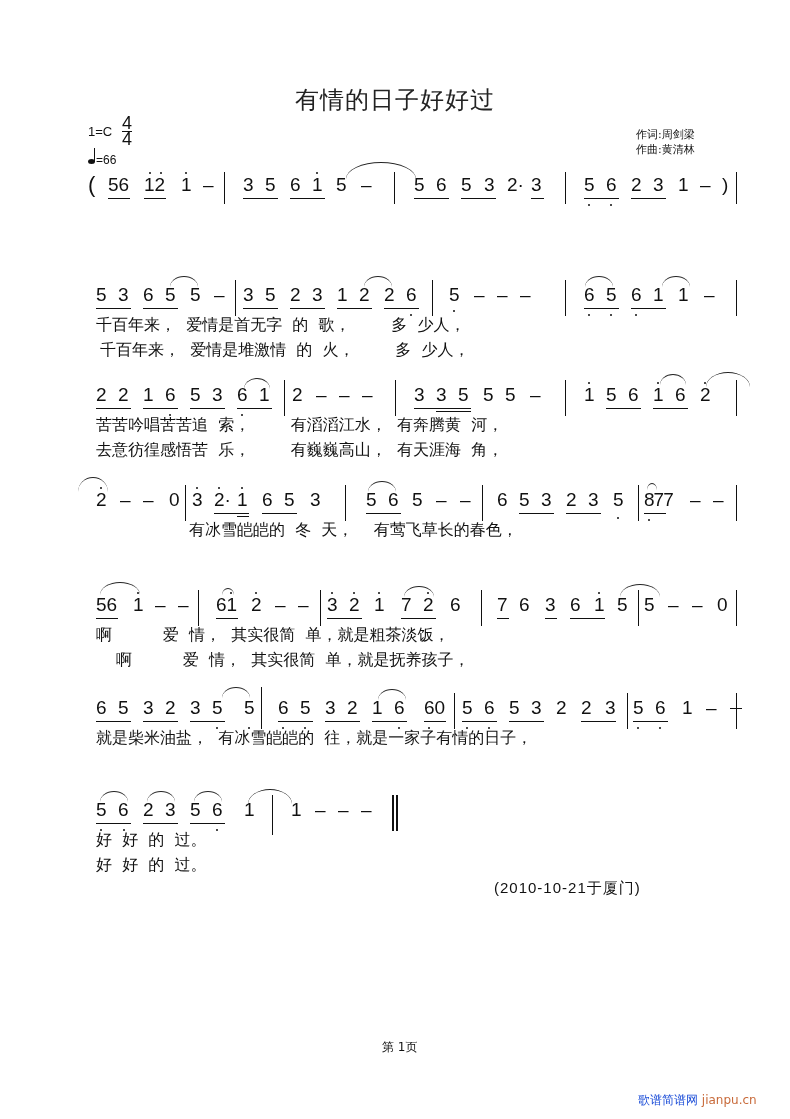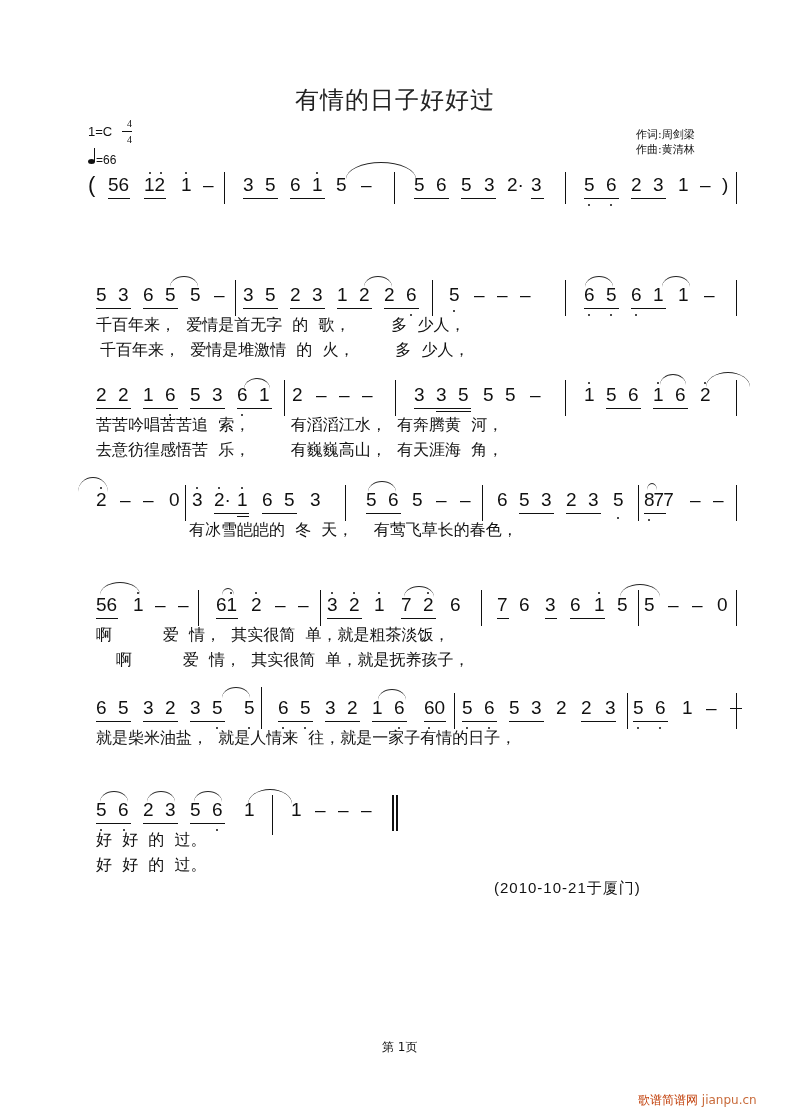--- a/index.html
+++ b/index.html
@@ -1,19 +1,19 @@
 <!DOCTYPE html>
 <html><head>
 <meta charset="utf-8">
 <style>
   html,body{margin:0;padding:0;background:#fff;}
   body{width:790px;height:1119px;position:relative;overflow:hidden;color:#111;font-family:"DejaVu Sans","Liberation Sans",sans-serif;}
   .title{position:absolute;left:0;width:790px;top:84px;text-align:center;font-family:"DejaVu Serif","Liberation Serif",serif;font-size:24px;color:#222;letter-spacing:1px;}
   .key{position:absolute;left:88px;top:124px;font-size:13px;font-family:"Liberation Sans",sans-serif;}
-  .timesig{position:absolute;left:122px;top:116px;font-size:10px;text-align:right;line-height:15px;font-family:Liberation Serif, serif;}
+  .timesig{position:absolute;left:122px;top:116px;font-size:18px;text-align:left;line-height:15px;font-family:Liberation Sans, sans-serif;}
   .timesig .bar{display:block;border-top:1px solid #111;width:10px;margin:0 auto;}
   .tempo{position:absolute;left:88px;top:150px;font-size:12px;font-family:"Liberation Sans",sans-serif;}
   .tempo .note{display:inline-block;width:7px;height:5px;background:#111;border-radius:50%;position:relative;top:0;}
   .tempo .stem{display:inline-block;width:1px;height:14px;background:#111;position:relative;left:-1px;top:-2px;}
   .credits{position:absolute;left:636px;top:127px;font-size:11px;line-height:15px;}
   .row{position:absolute;left:0;width:790px;}
   .notes{position:absolute;left:0;top:0;height:30px;width:790px;}
   .n{position:absolute;font-size:19px;font-family:"Liberation Sans",sans-serif;top:4px;line-height:22px;}
   .ul{position:absolute;border-top:1.3px solid #111;}
   .bl{position:absolute;width:1.3px;background:#111;}
@@ -351,21 +351,21 @@
     <span class="n" style="left:633px;">5</span>
       <span class="n" style="left:655px;">6</span>
       <div class="ul" style="left:633px;top:28px;width:35px;"></div>
     <div class="dot" style="left:637px;top:34px;"></div>
       <div class="dot" style="left:659px;top:34px;"></div>
     <span class="n" style="left:682px;">1</span>
       <span class="n" style="left:706px;">–</span>
     <div class="bl" style="left:736px;top:0;height:36px;"></div>
     <div class="ul" style="left:730px;top:15px;width:12px;"></div>
   </div>
-  <div class="lyric" style="left:96px;top:35px;">就是柴米油盐，  就是人情来  往，就是一家子有情的日子，</div>
+  <div class="lyric" style="left:96px;top:35px;">就是柴米油盐，  有冰雪皑皑的  往，就是一家子有情的日子，</div>
 </div>
 
 <div class="row" style="top:795px;height:85px;">
   <div class="notes" title="5̣ 6̣ 2 3 5 6̣ 1 | 1 - - - ‖">
     <span class="n" style="left:96px;">5</span>
       <span class="n" style="left:118px;">6</span>
       <div class="ul" style="left:96px;top:28px;width:35px;"></div>
     <div class="dot" style="left:100px;top:34px;"></div>
       <div class="dot" style="left:123px;top:34px;"></div>
     <div class="arc2" style="left:100px;top:-4px;width:28px;height:10px;"></div>
@@ -388,15 +388,15 @@
     <div class="bl" style="left:392px;top:0;height:36px;width:2px;"></div>
     <div class="bl" style="left:396px;top:0;height:36px;width:2px;"></div>
   </div>
   <div class="lyric" style="left:96px;top:35px;">好  好  的  过。</div>
   <div class="lyric" style="left:96px;top:60px;">好  好  的  过。</div>
 </div>
 
 <div class="date">(2010-10-21于厦门)</div>
 <div class="page">第 1页</div>
 <div class="wm">
-  <span style="color:#c2410c;">歌谱简谱网</span>
+  <span style="color:#1d4ed8;">歌谱简谱网</span>
   <span>jianpu.cn</span>
 </div>
 
 </body></html>

